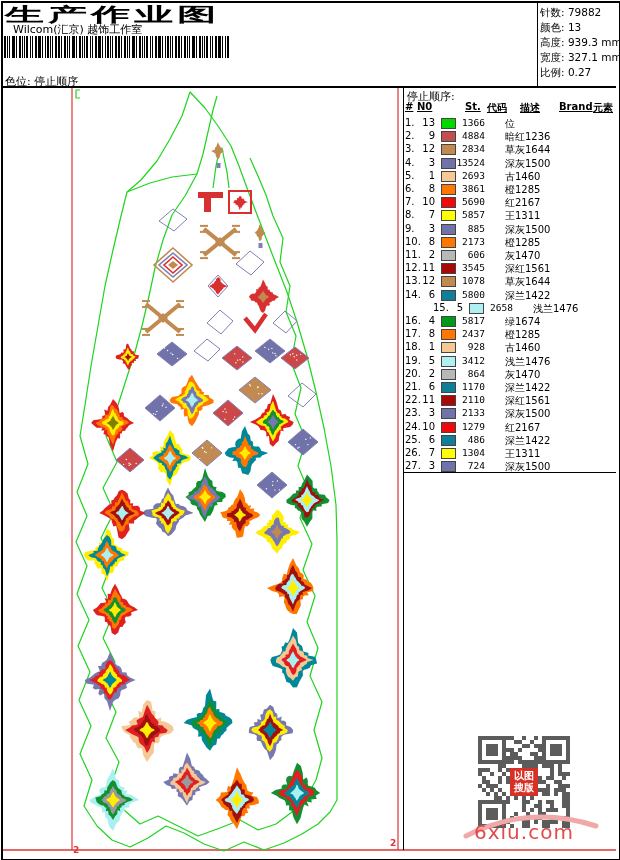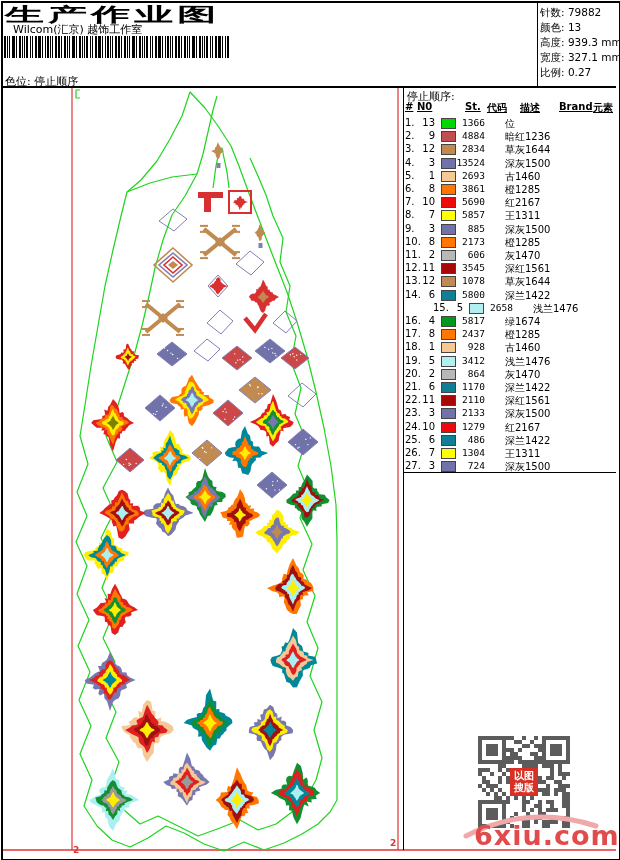--- a/index.html
+++ b/index.html
@@ -22,21 +22,21 @@
   .seq-head{left:403px;top:101px;width:214px;height:13px;font-size:10px;font-weight:bold;z-index:6;}
   .seq-head span{position:absolute;text-decoration:underline;}
   .seq-rows{left:403px;top:0;width:214px;z-index:6;}
   .seq-row{position:absolute;left:0;width:214px;height:13px;font-size:10px;}
   .c-idx{position:absolute;left:2px;top:0;}
   .c-n0{position:absolute;left:12px;width:20px;top:0;text-align:right;}
   .c-sw{position:absolute;left:38px;top:1px;width:13px;height:9px;border:1px solid #444;}
   .c-st{position:absolute;left:40px;width:42px;top:0;text-align:right;font-family:"DejaVu Sans Mono","Liberation Mono",monospace;font-size:9.5px;}
   .c-desc{position:absolute;left:102px;top:0;white-space:nowrap;}
   .redmark{position:absolute;color:#e03333;font-size:9px;font-weight:bold;z-index:6;}
-  .logo{position:absolute;left:474px;top:820px;font-size:27px;font-weight:bold;color:#e14b4b;
+  .logo{position:absolute;left:474px;top:820px;font-size:20px;font-weight:normal;color:#e14b4b;
         letter-spacing:1px;z-index:6;font-family:"DejaVu Sans","Liberation Sans",sans-serif;text-align:right;}
   svg.design{position:absolute;left:0;top:0;z-index:2;}
 </style>
 </head>
 <body>
 
 <div class="page">
 
   <svg class="design" width="620" height="860" id="design-svg">
       <line x1="72" y1="88" x2="72" y2="850" stroke="#e03333" stroke-width="1.2"></line>

